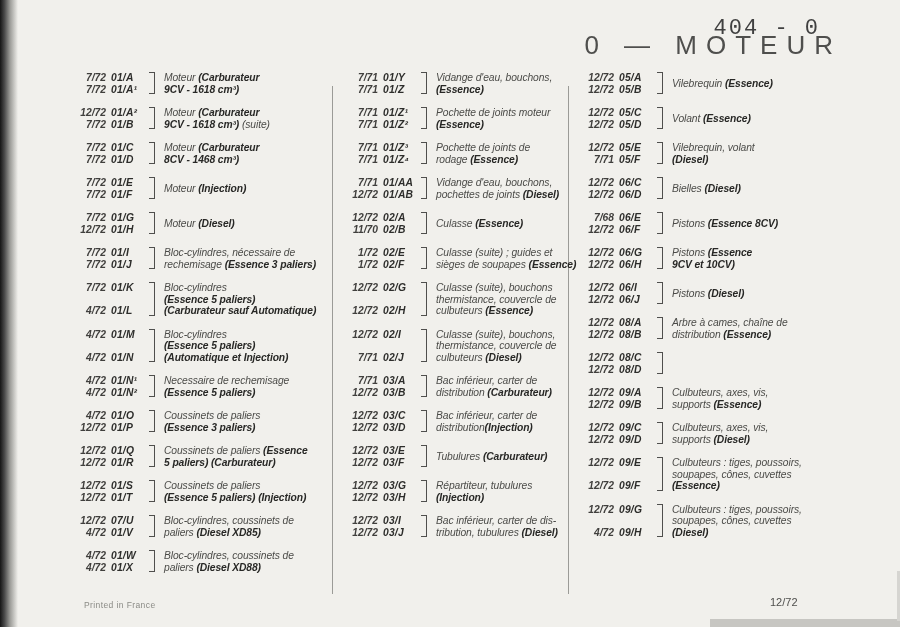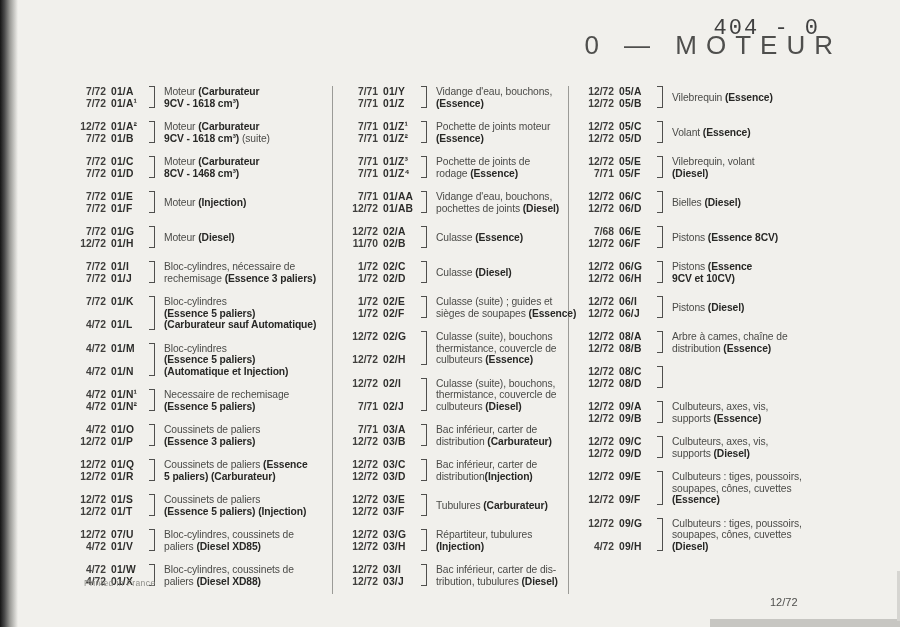--- a/index.html
+++ b/index.html
@@ -21,21 +21,21 @@
     position:absolute; right:0; bottom:6px; width:3px; height:50px; background:#d6d5d1;
   }
   .page-title {
     position:absolute; top:30px; left:0; right:58px; text-align:right;
     font-size:26px; letter-spacing:9px; color:#4f4f4d; font-weight:400; white-space:nowrap;
   }
   .page-ref {
     position:absolute; top:16px; right:80px;
     font-size:22px; letter-spacing:2px; color:#404040; font-weight:400;font-family:Liberation Mono, monospace;
   }
-  .col { position:absolute; top:86px; height:510px; }
+  .col { position:absolute; top:72px; height:510px;font-style:italic; }
   .col1 { left:64px;  width:266px; }
   .col2 { left:336px; width:232px; }
   .col3 { left:572px; width:300px; }
   .column-divider { position:absolute; top:86px; width:1px; height:508px; background:#9b9b97; }
   .divider-1 { left:332px; }
   .divider-2 { left:568px; }
 
   .entry { display:flex; margin-bottom:12px; align-items:stretch; }
   .codes {
     flex:0 0 auto; width:84px; min-height:23px; align-self:stretch;
@@ -47,21 +47,21 @@
   .bracket {
     flex:0 0 auto; width:5px; align-self:stretch;
     border:1.5px solid #4f4f4d; border-left:0;
     margin:0 9px 1px 1px;
   }
   .desc { align-self:center; font-size:10.3px; line-height:11.5px; color:#4b4b48; letter-spacing:-0.1px; }
   .desc p { margin:0; white-space:nowrap; }
   .desc .b { font-weight:700; color:#282826; }
 
   .footer-left {
-    position:absolute; top:578px; left:84px;
+    position:absolute; top:600px; left:84px;
     font-size:8.5px; color:#8b8b86; letter-spacing:0.4px;
   }
   .footer-right {
     position:absolute; top:596px; left:770px;
     font-size:11px; color:#4f4f4d; font-weight:400;
   }
 </style>
 </head>
 <body>
 
@@ -281,30 +281,20 @@
         <div class="crow"><span class="date">12/72</span><span class="code">02/A</span></div>
         <div class="crow"><span class="date">11/70</span><span class="code">02/B</span></div>
       </div>
       <div class="bracket"></div>
       <div class="desc">
         <p><span>Culasse </span><span class="b">(Essence)</span></p>
       </div>
     </div>
     <div class="entry">
       <div class="codes">
-        <div class="crow"><span class="date">1/72</span><span class="code">02/C</span></div>
-        <div class="crow"><span class="date">1/72</span><span class="code">02/D</span></div>
-      </div>
-      <div class="bracket"></div>
-      <div class="desc">
-        <p><span>Culasse </span><span class="b">(Diesel)</span></p>
-      </div>
-    </div>
-    <div class="entry">
-      <div class="codes">
         <div class="crow"><span class="date">1/72</span><span class="code">02/E</span></div>
         <div class="crow"><span class="date">1/72</span><span class="code">02/F</span></div>
       </div>
       <div class="bracket"></div>
       <div class="desc">
         <p><span>Culasse (suite) ; guides et</span></p>
         <p><span>sièges de soupapes </span><span class="b">(Essence)</span></p>
       </div>
     </div>
     <div class="entry">

